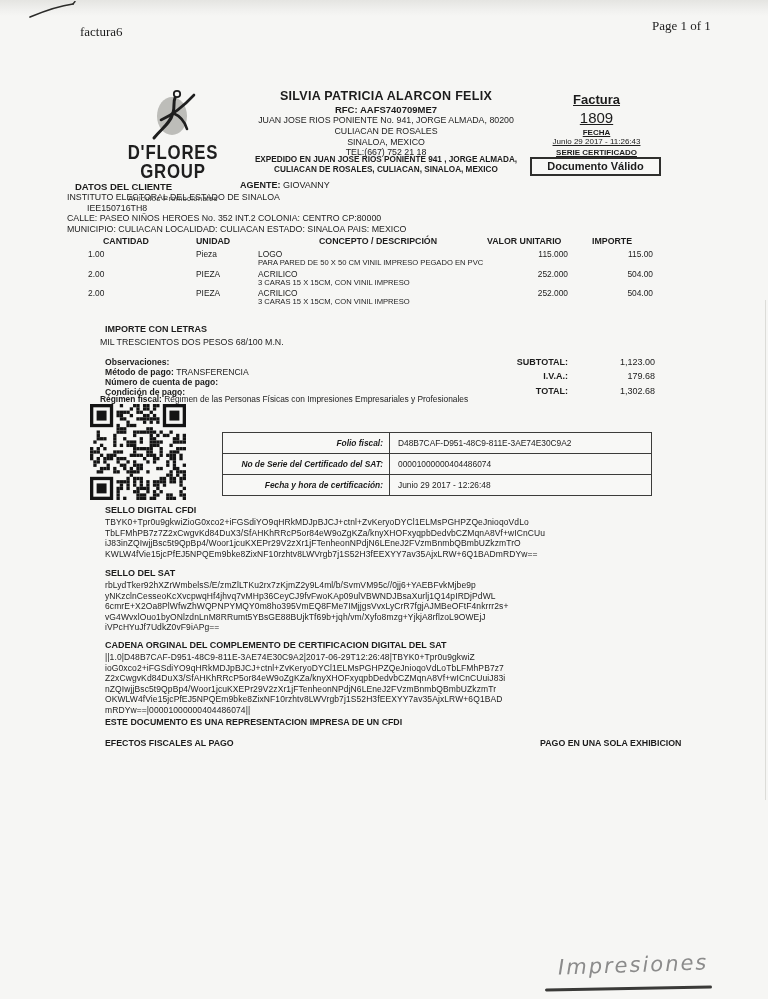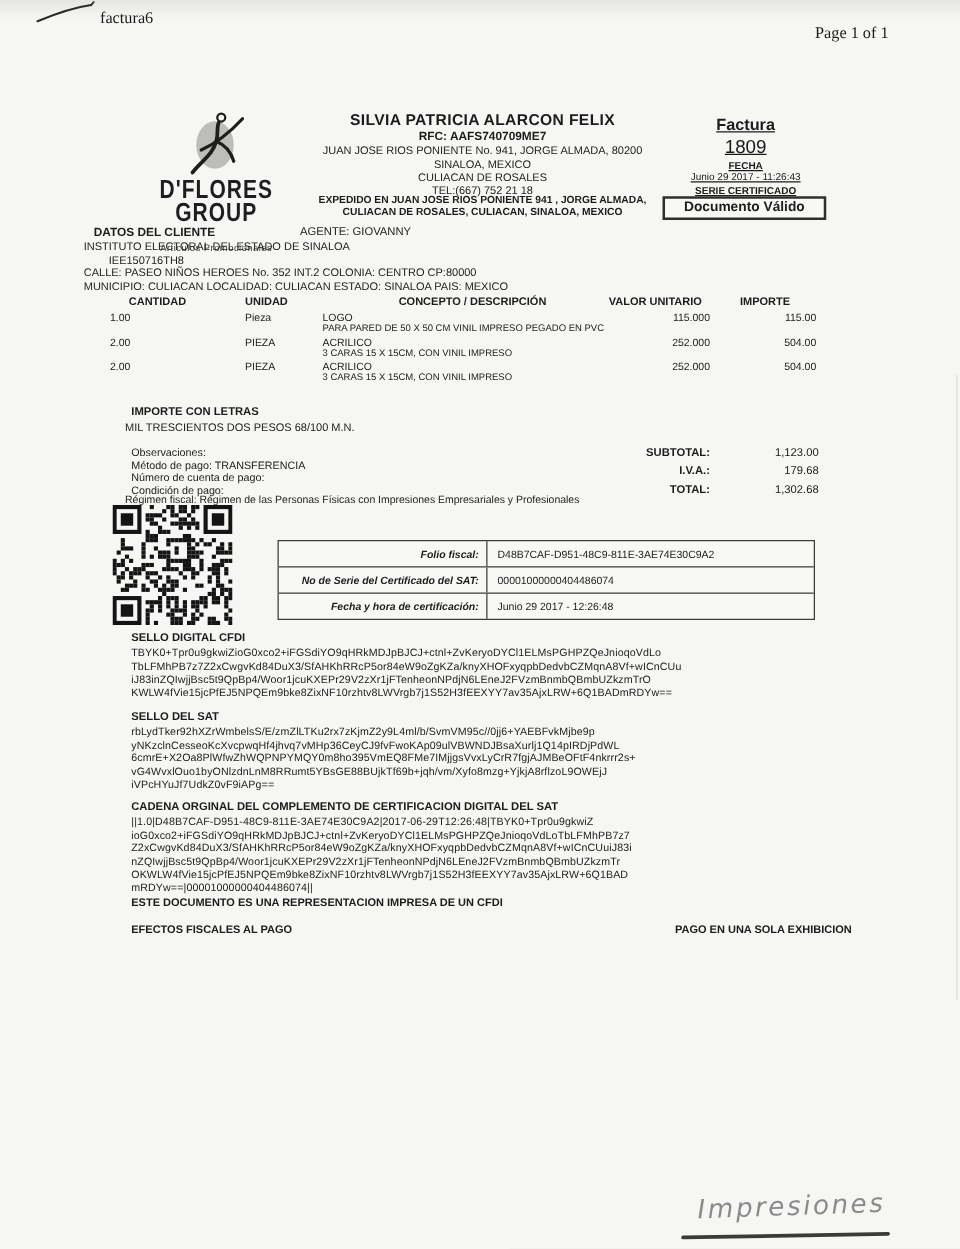--- a/index.html
+++ b/index.html
@@ -4,30 +4,30 @@
 <style>
   html,body{margin:0;padding:0;}
   body{background:#e9e9e7;}
   .sheet{
     position:relative;width:768px;height:999px;margin:0 auto;
     background:#f6f6f4;overflow:hidden;
     font-family:"Liberation Sans",sans-serif;color:#1c1c1c;
   }
   .abs{position:absolute;}
   .serif{font-family:"Liberation Serif",serif;}
-  .b{font-weight:normal;}
+  .b{font-weight:bold;}
 
   
   .scan-band-top{left:0;top:0;width:768px;height:16px;
     background:linear-gradient(180deg,#d9d9d5 0%,#ececea 60%,#f6f6f4 100%);opacity:.6;}
   .scan-edge{right:2px;top:300px;width:1px;height:500px;background:#dcdcd8;}
   .pen-mark{left:28px;top:1px;}
 
   
-  .doc-label{left:80px;top:6px;font-size:13px;}
+  .doc-label{left:80px;top:24px;font-size:13px;}
   .page-label{left:652px;top:18px;font-size:13px;}
 
   
   .logo-block{left:100px;top:86px;width:146px;text-align:center;}
   .logo-icon{display:block;margin:0 auto;}
   .logo-line{font-size:21px;font-weight:bold;letter-spacing:1px;line-height:19px;
     transform:scaleX(.8);transform-origin:center;color:#1e1e1e;}
   .logo-tagline{font-size:7.5px;color:#3d3d3b;margin-top:14px;letter-spacing:.4px;}
 
   
@@ -129,22 +129,22 @@
     </svg>
     <div class="logo-line">D'FLORES</div>
     <div class="logo-line">GROUP</div>
     <div class="logo-tagline">Articulos Promocionales</div>
   </div>
 
   <div class="abs issuer-block">
     <div class="issuer-name">SILVIA PATRICIA ALARCON FELIX</div>
     <div class="issuer-rfc">RFC: AAFS740709ME7</div>
     <div class="issuer-line">JUAN JOSE RIOS PONIENTE No. 941, JORGE ALMADA, 80200</div>
+    <div class="issuer-line">CULIACAN DE ROSALES</div>
     <div class="issuer-line">SINALOA, MEXICO</div>
-    <div class="issuer-line">CULIACAN DE ROSALES</div>
     <div class="issuer-line">TEL:(667) 752 21 18</div>
   </div>
 
   <div class="abs expedido-block">
     <div class="expedido-line">EXPEDIDO EN JUAN JOSE RIOS PONIENTE 941 , JORGE ALMADA,</div>
     <div class="expedido-line">CULIACAN DE ROSALES, CULIACAN, SINALOA, MEXICO</div>
   </div>
 
   <div class="abs agente-line"><span class="b">AGENTE: </span><span>GIOVANNY</span></div>
 

